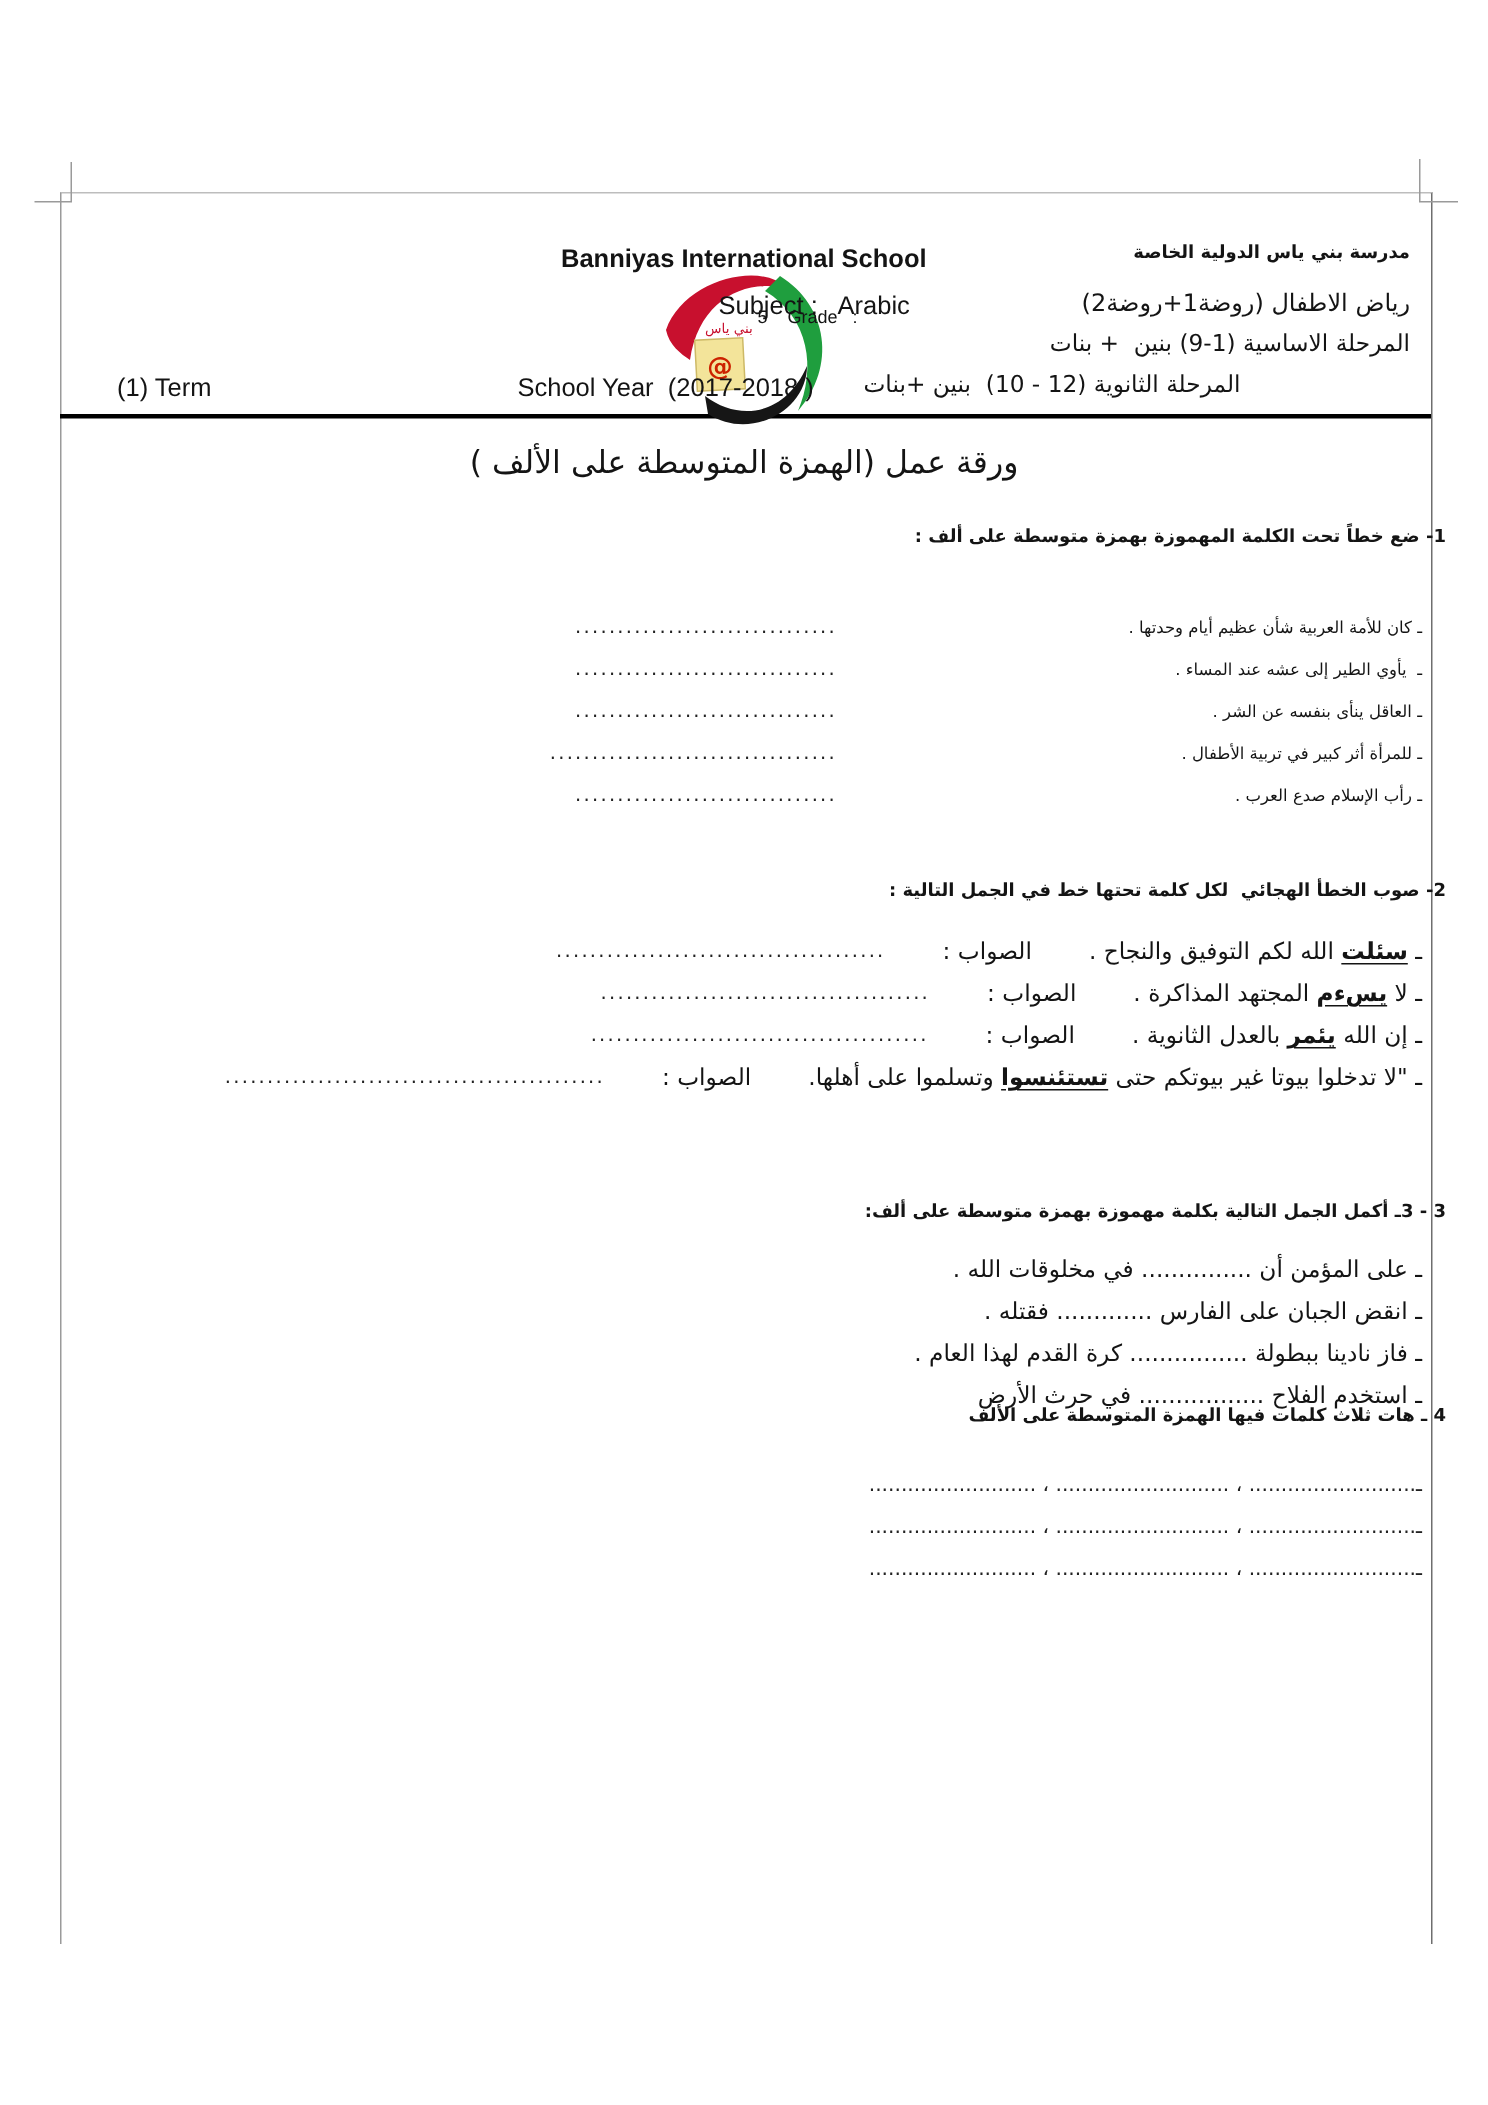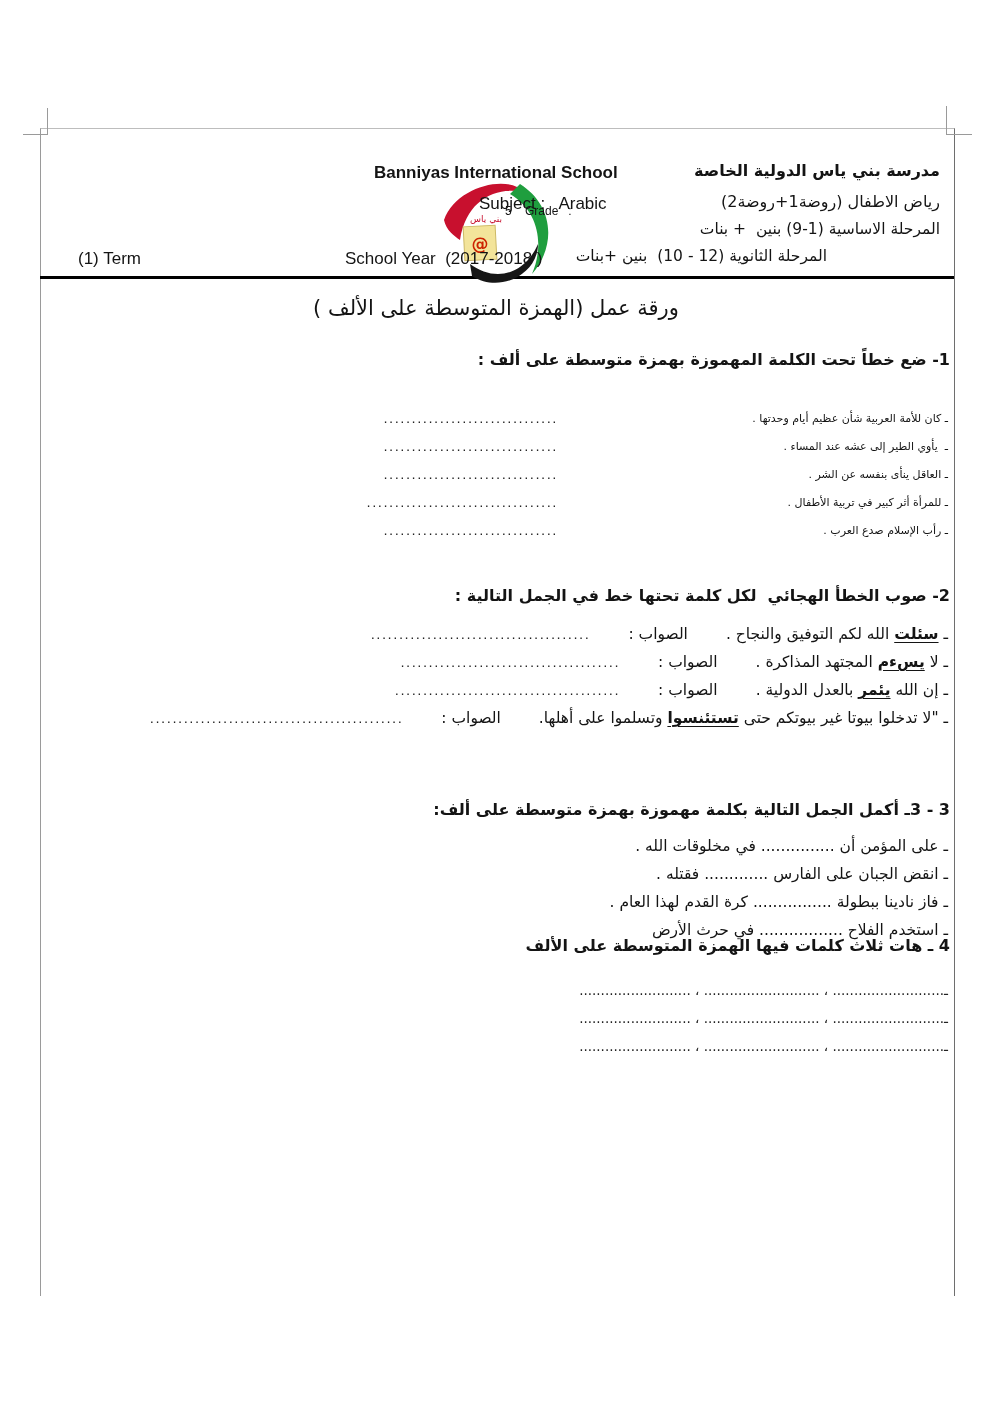--- a/index.html
+++ b/index.html
@@ -8,32 +8,32 @@
   .en{font-family:Liberation Sans, sans-serif;}
   .abs{position:absolute;white-space:pre;}
   .rtl{direction:rtl;unicode-bidi:embed;}
   
   .frame{position:absolute;left:40px;top:128px;width:913px;height:1167px;
          border-left:1px solid #9a9a9a;border-top:1px solid #bdbdbd;border-right:1px solid #6e6e6e;}
   .crop{position:absolute;background:#9a9a9a;}
   .rule{position:absolute;left:40px;top:276px;width:914px;height:3px;background:#000;}
   
   .h-en1{left:374px;top:163px;font-weight:bold;font-size:17px;z-index:2;}
-  .h-ar1{right:52px;top:161px;font-weight:bold;font-size:16px;z-index:2;}
+  .h-ar1{right:52px;top:161px;font-weight:bold;font-size:12px;z-index:2;}
   .h-en2{left:455px;top:194px;font-size:17px;z-index:2;margin-left:24px;}
   .h-ar2{right:52px;top:192px;font-size:16px;z-index:2;}
   .h-en3{left:505px;top:204px;font-size:12px;z-index:2;}
   .h-ar3{right:52px;top:220px;font-size:15.5px;z-index:2;}
   .h-en4{left:345px;top:249px;font-size:17px;z-index:2;}
   .h-ar4{right:165px;top:247px;font-size:15.5px;z-index:2;margin-left:35px;}
   .h-term{left:78px;top:249px;font-size:17px;z-index:2;}
   #logo{position:absolute;left:436px;top:178px;z-index:1;}
   
   .ws-title{left:0;right:0;top:296px;text-align:center;font-size:21px;}
-  .sec-title{right:42px;top:0;font-weight:bold;font-size:16px;text-align:right;}
+  .sec-title{right:28px;top:0;font-weight:bold;font-size:12px;text-align:right;}
   .rows{position:absolute;left:44px;right:44px;}
   .row1{display:grid;grid-template-columns:390px auto;direction:rtl;height:28px;align-items:center;}
   .row1 .sent{white-space:pre;font-size:11px;}
   .row1 .dots{text-align:right;}
   .dots{font-size:13px;letter-spacing:1.5px;color:#222;white-space:pre;}
   .row2{display:flex;direction:rtl;gap:38px;height:28px;align-items:center;font-size:15.5px;}
   .row2 .sent{white-space:pre;}
   .u{text-decoration:underline;text-underline-offset:3px;font-weight:bold;}
   .row3{direction:rtl;text-align:right;height:28px;line-height:28px;font-size:15.5px;white-space:pre;}
   .line4{direction:rtl;text-align:right;height:28px;line-height:28px;font-size:13.5px;letter-spacing:1px;white-space:pre;color:#222;}
@@ -101,21 +101,21 @@
       <span class="sent"><span>ـ </span><span class="u">سئلت</span><span> الله لكم التوفيق والنجاح .</span></span>
       <span>الصواب :</span>
       <span class="dots">.......................................</span>
     </div>
     <div class="row2">
       <span class="sent"><span>ـ لا </span><span class="u">يسءم</span><span> المجتهد المذاكرة .</span></span>
       <span>الصواب :</span>
       <span class="dots">.......................................</span>
     </div>
     <div class="row2">
-      <span class="sent"><span>ـ إن الله </span><span class="u">يئمر</span><span> بالعدل الدولية .</span></span>
+      <span class="sent"><span>ـ إن الله </span><span class="u">يئمر</span><span> بالعدل الثانوية .</span></span>
       <span>الصواب :</span>
       <span class="dots">........................................</span>
     </div>
     <div class="row2">
       <span class="sent"><span>ـ "لا تدخلوا بيوتا غير بيوتكم حتى </span><span class="u">تستئنسوا</span><span> وتسلموا على أهلها.</span></span>
       <span>الصواب :</span>
       <span class="dots">.............................................</span>
     </div>
   </div>
 

